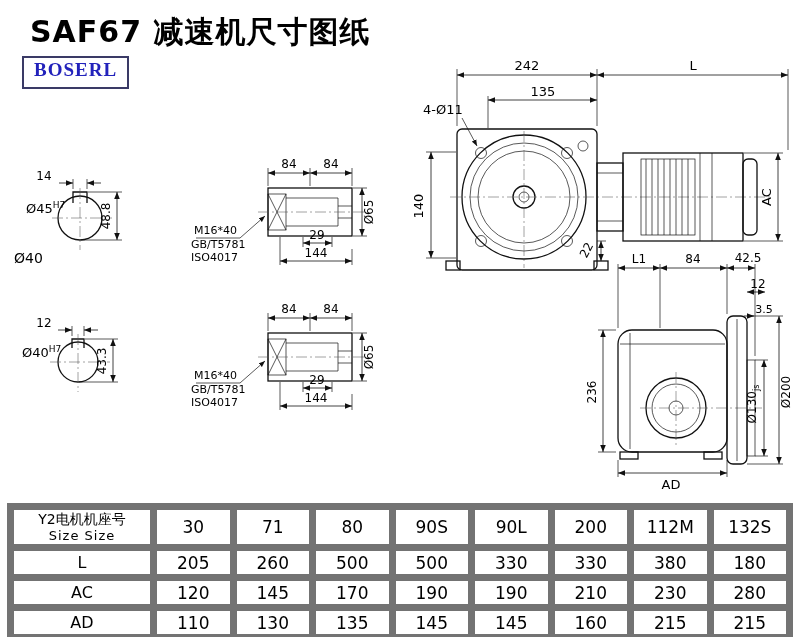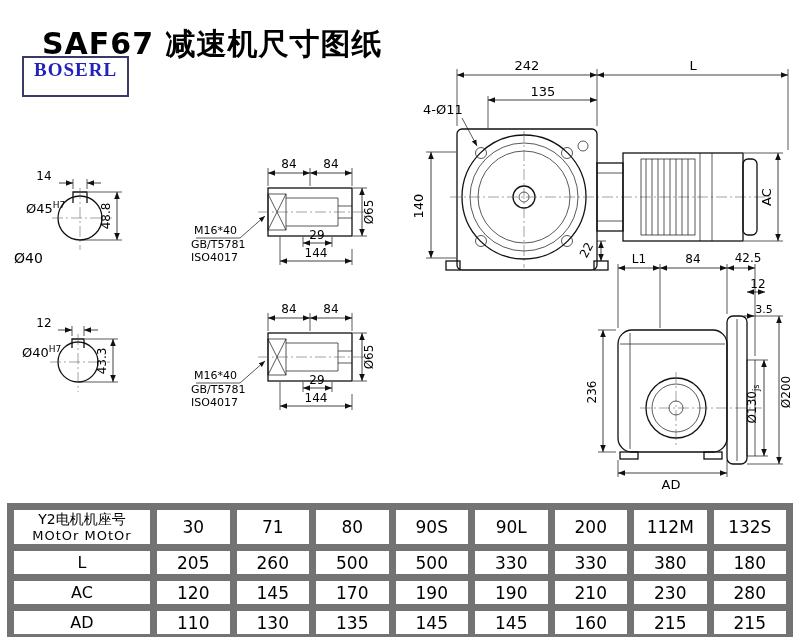--- a/index.html
+++ b/index.html
@@ -1,20 +1,20 @@
 <!DOCTYPE html>
 <html><head>
 <meta charset="utf-8">
 <style>
   html,body{margin:0;padding:0;background:#fff;}
   #stage{position:relative;width:800px;height:637px;background:#fff;overflow:hidden;
          font-family:"DejaVu Sans",sans-serif;color:#000;}
-  h1#title{position:absolute;left:26px;top:8px;margin:16px;font:bold 30px "DejaVu Sans",sans-serif;
+  h1#title{position:absolute;left:26px;top:8px;margin:4px;font:bold 30px "DejaVu Sans",sans-serif;
            letter-spacing:1px;color:#000;}
-  .logo{position:absolute;left:22px;top:56px;border:2px solid #3a3a66;padding:1px 10px 14px 10px;
+  .logo{position:absolute;left:22px;top:56px;border:2px solid #3a3a66;padding:1px 10px 6px 10px;
         color:#2222bb;font:bold 19px "Liberation Serif",serif;letter-spacing:1px;background:#fff;}
   svg#draw{position:absolute;left:0;top:0;}
   svg text{font:13px "DejaVu Sans",sans-serif;fill:#000;}
   svg text.sm{font-size:11px;}
   svg text.md{font-size:12px;}
   .out{fill:none;stroke:#111;stroke-width:1.3;}
   .thin{fill:none;stroke:#111;stroke-width:0.7;}
   .dim{fill:none;stroke:#111;stroke-width:0.8;}
   .cl{fill:none;stroke:#555;stroke-width:0.55;stroke-dasharray:11 3 2 3;}
   table.dim-table{position:absolute;left:7px;top:503px;width:786px;border-collapse:collapse;
@@ -280,21 +280,21 @@
         <col>
         <col>
         <col>
         <col>
         <col>
     </colgroup>
     <tbody>
         <tr class="hrow">
       <th>
         <div class="cn">Y2电机机座号</div>
-        <div class="en">MOtOr MOtOr</div>
+        <div class="en">Size Size</div>
       </th>
       <td class="num">30</td>
       <td class="num">71</td>
       <td class="num">80</td>
       <td class="num">90S</td>
       <td class="num">90L</td>
       <td class="num">200</td>
       <td class="num">112M</td>
       <td class="num">132S</td>
     </tr>

